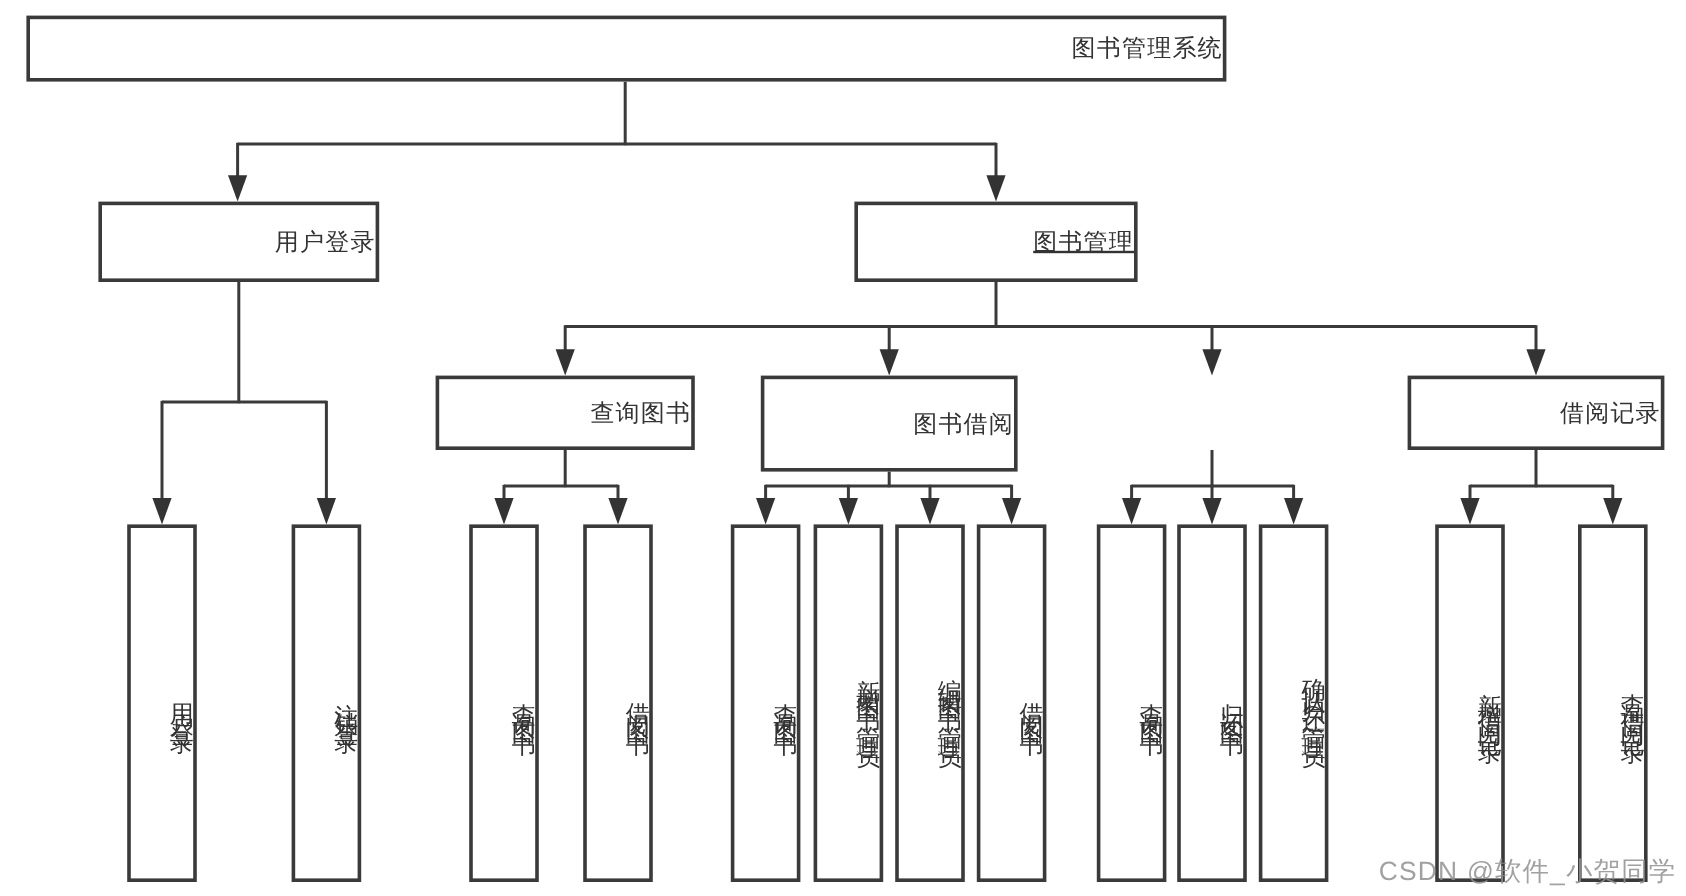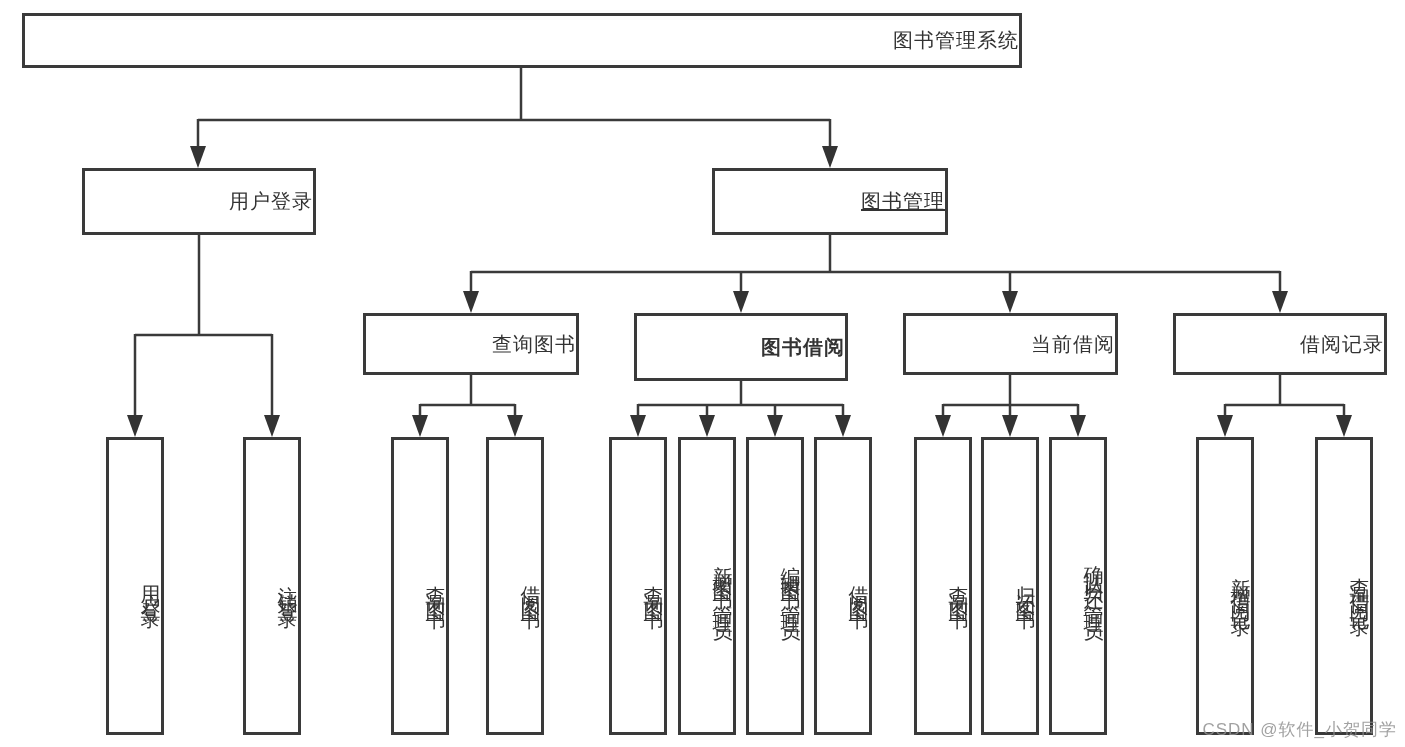--- a/index.html
+++ b/index.html
@@ -48,33 +48,33 @@
     stroke-width: 2.5;
   }
   svg.connectors polygon {
     fill: #333333;
     stroke: none;
   }
   .watermark {
     position: absolute;
     right: 8px;
     bottom: 6px;
-    font-size: 17px;
+    font-size: 22px;
     color: rgba(145, 145, 145, 0.85);
     letter-spacing: 1px;
     z-index: 5;
     white-space: nowrap;
   }
 
   
   .n-root  { left: 22px;   top: 13px;  width: 1000px; height: 55px; }
   .n-l1a   { left: 82px;   top: 168px; width: 234px;  height: 67px; }
   .n-l1b   { left: 712px;  top: 168px; width: 236px;  height: 67px; text-decoration: underline; }
   .n-l2a   { left: 363px;  top: 313px; width: 216px;  height: 62px; }
-  .n-l2b   { left: 634px;  top: 313px; width: 214px;  height: 68px; font-weight: bold; }
+  .n-l2b   { left: 634px;  top: 313px; width: 214px;  height: 80px; }
   .n-l2c   { left: 903px;  top: 313px; width: 215px;  height: 62px; }
   .n-l2d   { left: 1173px; top: 313px; width: 214px;  height: 62px; }
 
   .node-leaf { top: 437px; height: 298px; width: 58px; }
   .lf-01 { left: 106px;  }
   .lf-02 { left: 243px;  }
   .lf-03 { left: 391px;  }
   .lf-04 { left: 486px;  }
   .lf-05 { left: 609px;  }
   .lf-06 { left: 678px;  }
@@ -163,23 +163,20 @@
   <div class="node n-l1b">
     <span>图书管理</span>
   </div>
 
   <div class="node n-l2a">
     <span>查询图书</span>
   </div>
   <div class="node n-l2b">
     <span>图书借阅</span>
   </div>
-  <div class="node n-l2c">
-    <span>当前借阅</span>
-  </div>
   <div class="node n-l2d">
     <span>借阅记录</span>
   </div>
 
   <div class="node node-leaf lf-01">
     <span>用户登录</span>
   </div>
   <div class="node node-leaf lf-02">
     <span>注销登录</span>
   </div>

